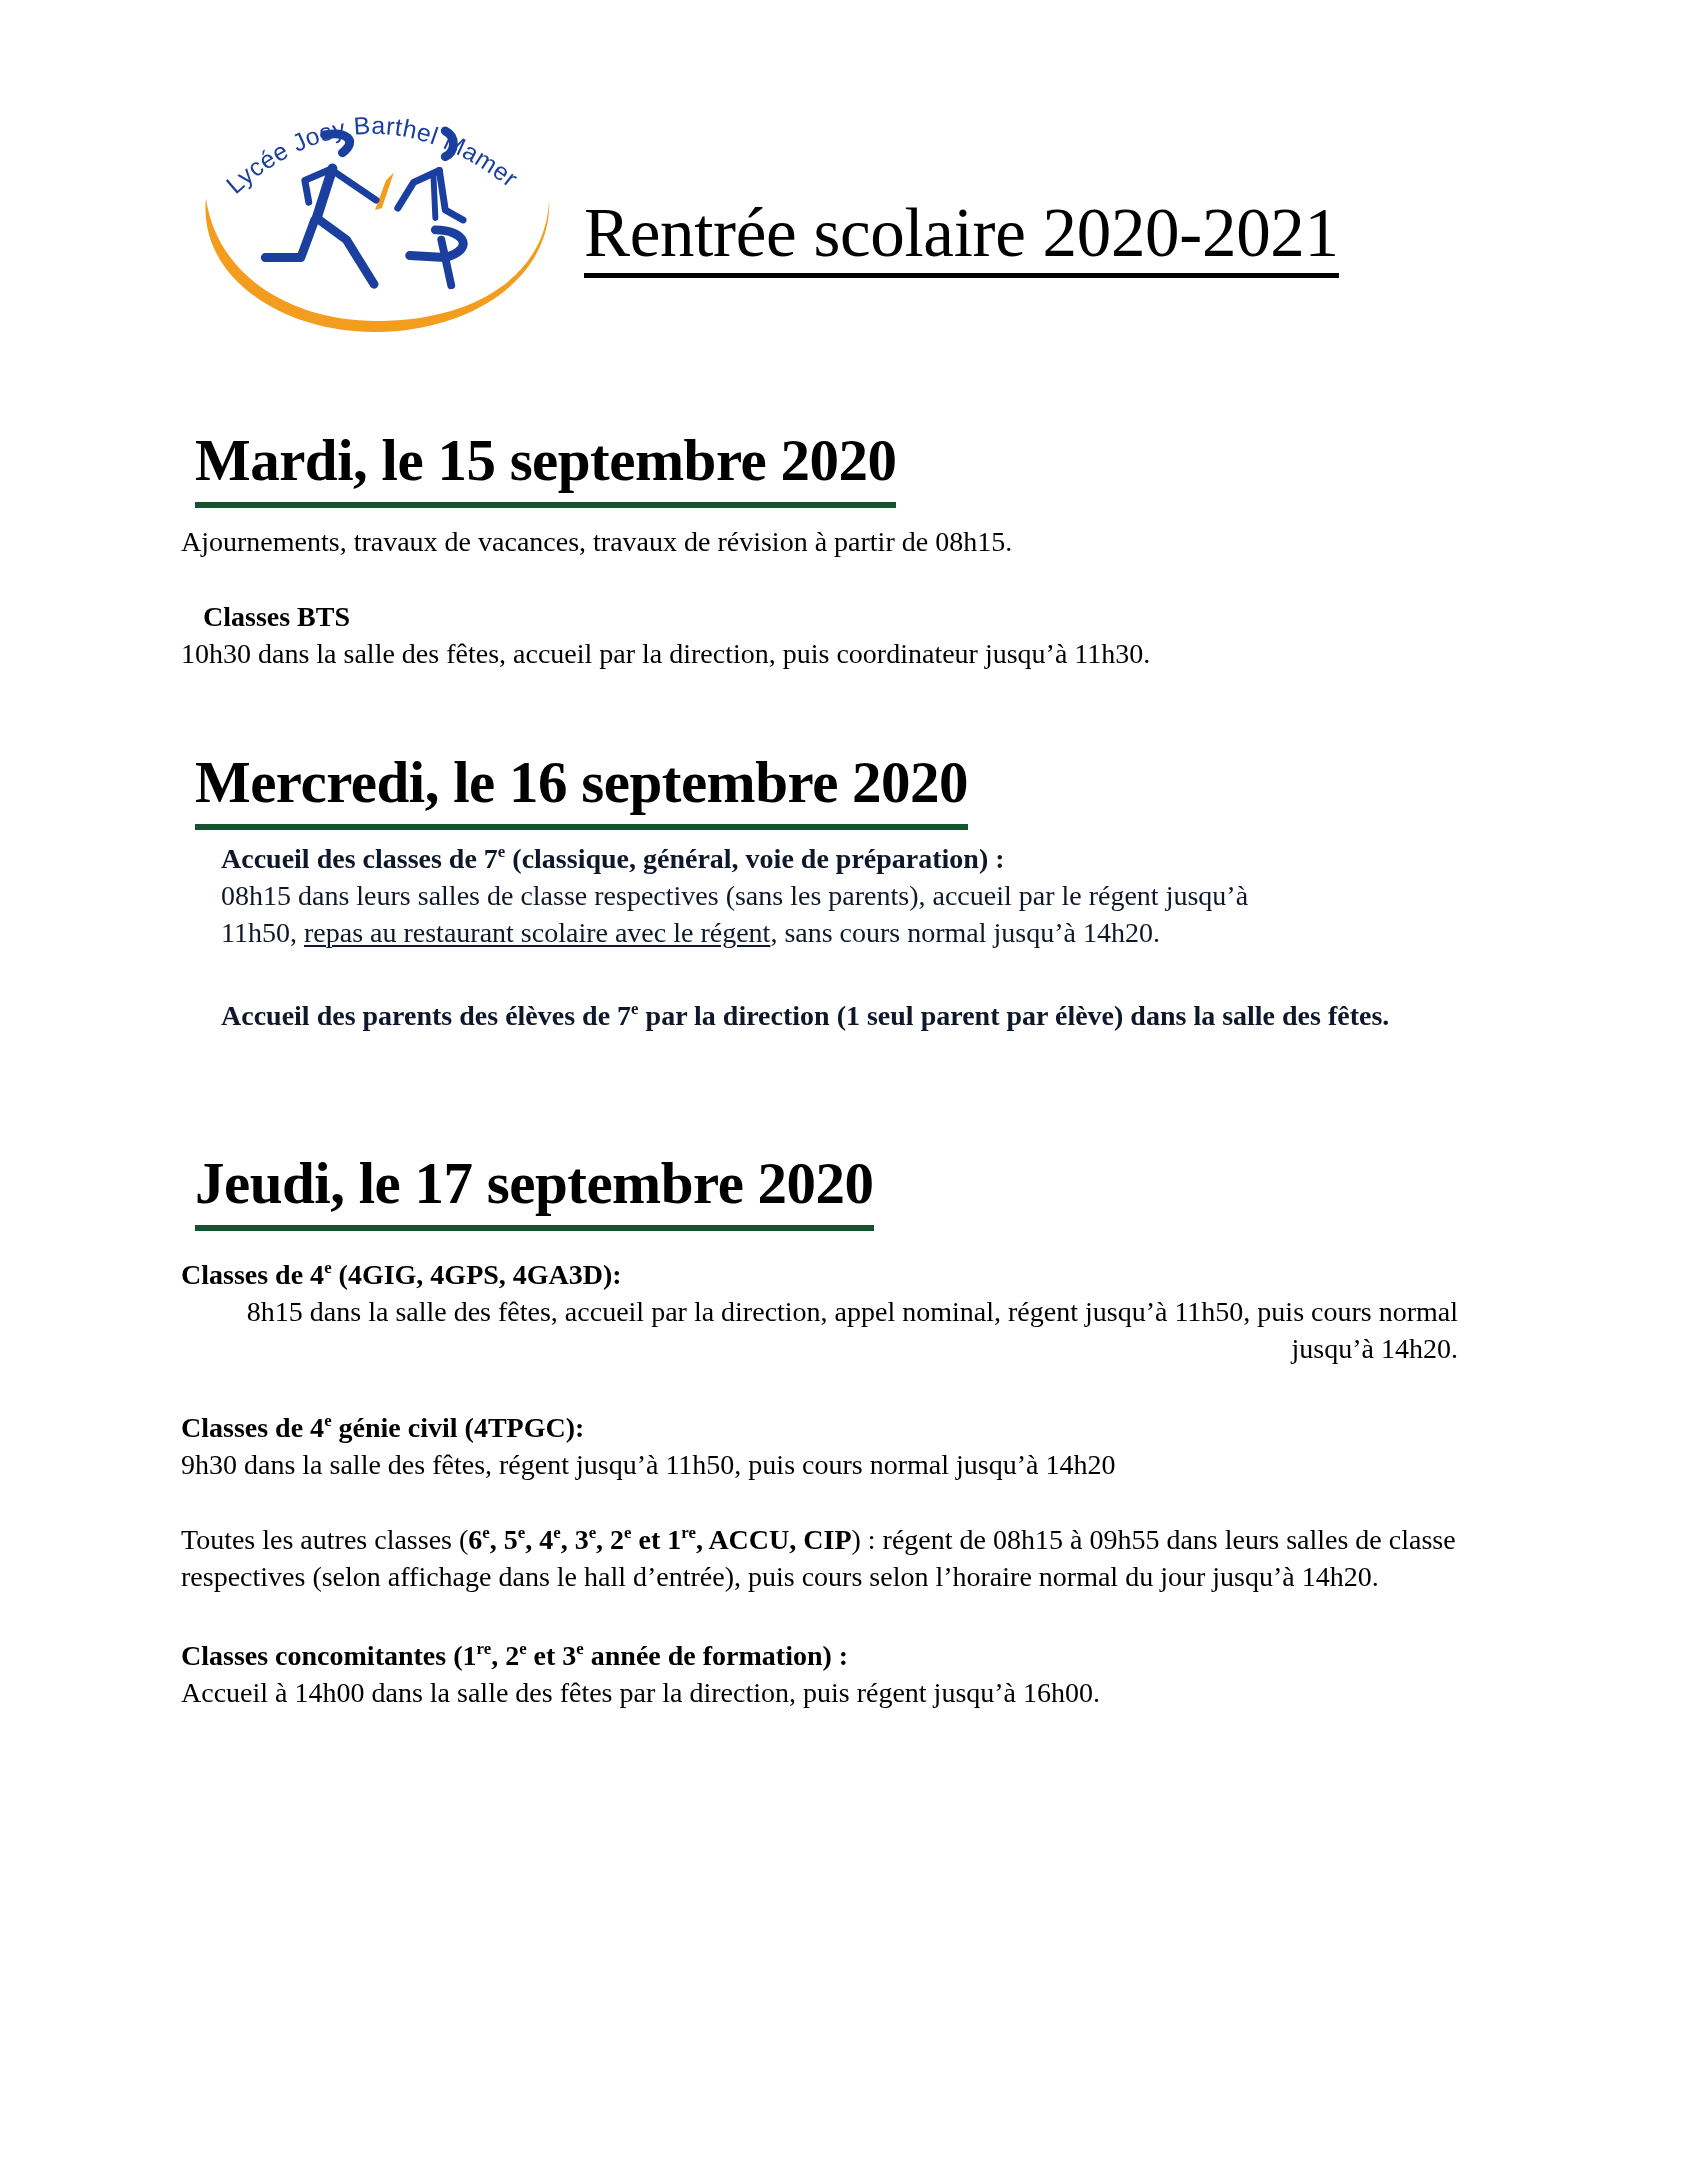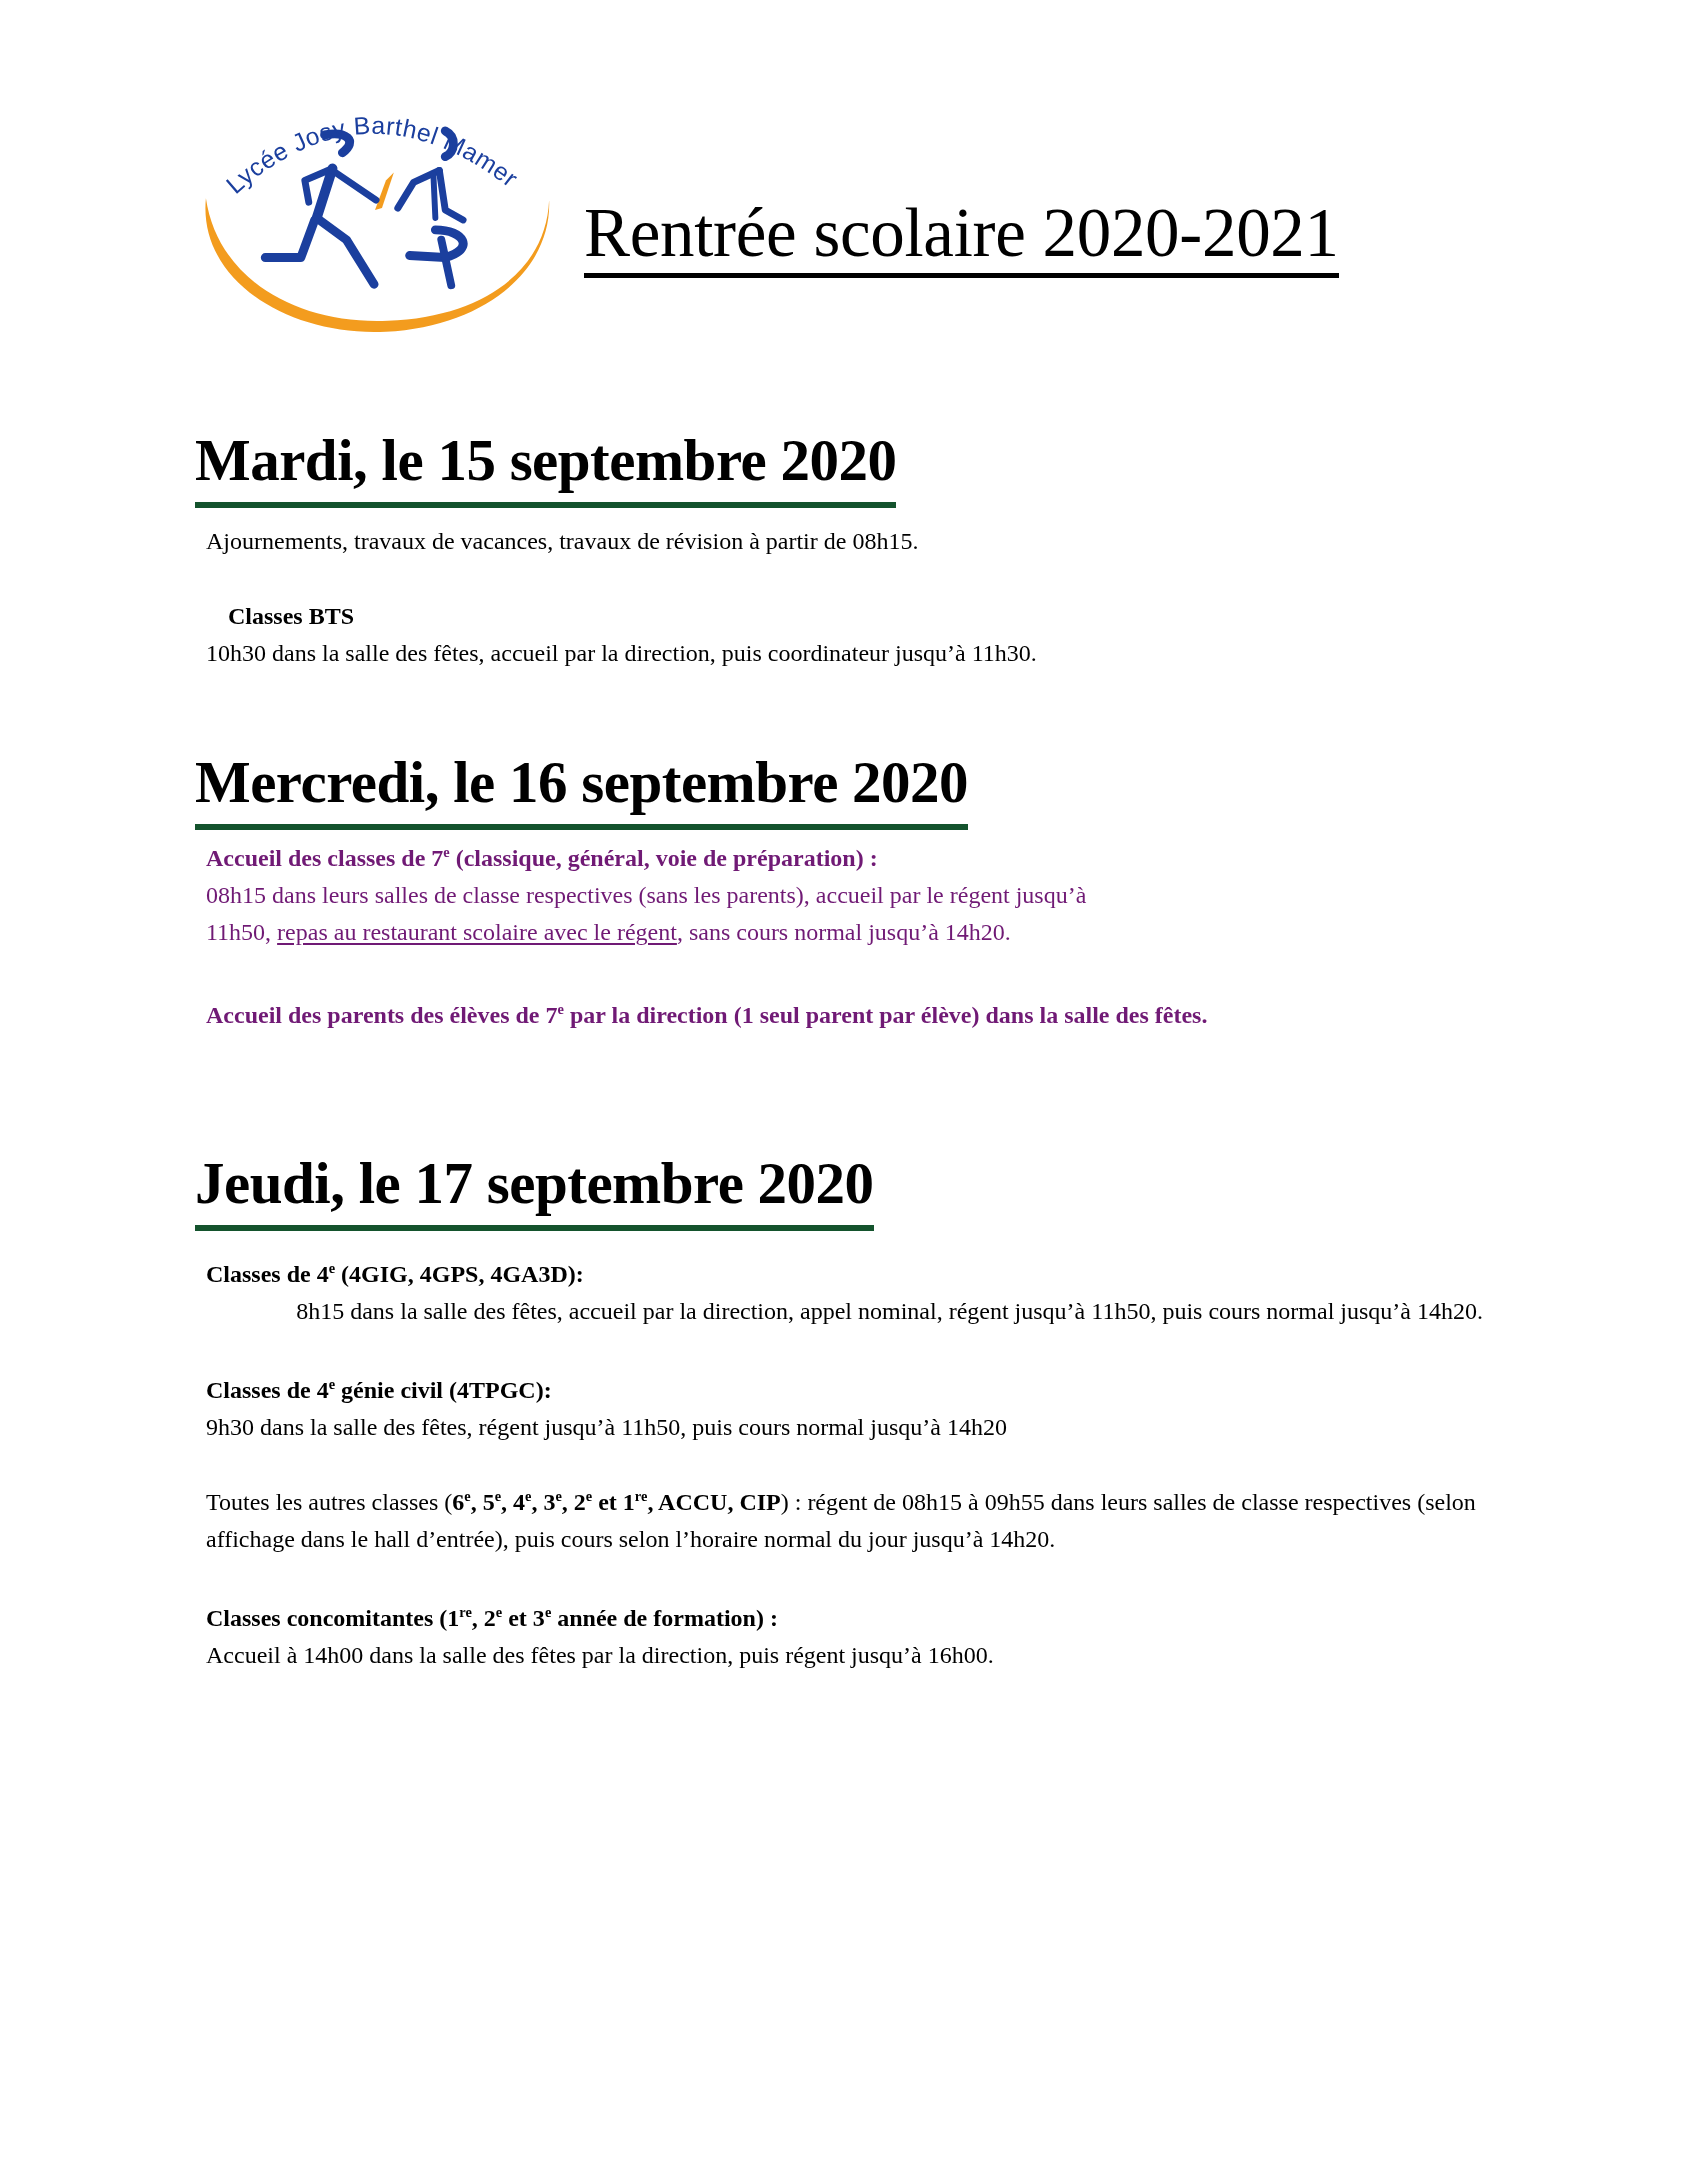--- a/index.html
+++ b/index.html
@@ -4,24 +4,24 @@
 <style>
   html, body { margin: 0; padding: 0; background: #ffffff; }
   body { width: 1684px; height: 2179px; position: relative; overflow: hidden;
          font-family: "Liberation Serif", serif; color: #000; }
   #logo { position: absolute; left: 198px; top: 91px; width: 361px; height: 248px; }
   .title { position: absolute; left: 584px; top: 194px; font-size: 69px; line-height: 79px;
            white-space: nowrap; border-bottom: 5px solid #000; padding-bottom: 0; letter-spacing: -0.3px; }
   .day-heading { position: absolute; left: 195px; font-size: 59px; font-weight: bold; line-height: 61px;
                  white-space: nowrap; letter-spacing: -0.5px; }
   .day-heading .txt { display: inline-block; border-bottom: 6px solid #14532d; padding-bottom: 13px; line-height: 57px; }
-  .para { position: absolute; left: 206px; width: 1317px; font-size: 24px; line-height: 37px; }
+  .para { position: absolute; left: 181px; width: 1317px; font-size: 28px; line-height: 37px; }
   .para p { margin: 0; }
   .bold { font-weight: bold; }
-  .red { color: #701a75; }
+  .red { color: #0f172a; margin-left: 40px; }
   .u { text-decoration: underline; text-underline-offset: 3px; text-decoration-thickness: 2px; }
   sup { font-size: 0.6em; line-height: 0; vertical-align: 0.65em; }
 </style>
 </head>
 <body>
 
 <svg id="logo" viewBox="0 0 365 250">
   <defs>
     <path id="logo-text-arc" d="M 22 120 Q 170 -30 332 112"></path>
   </defs>

